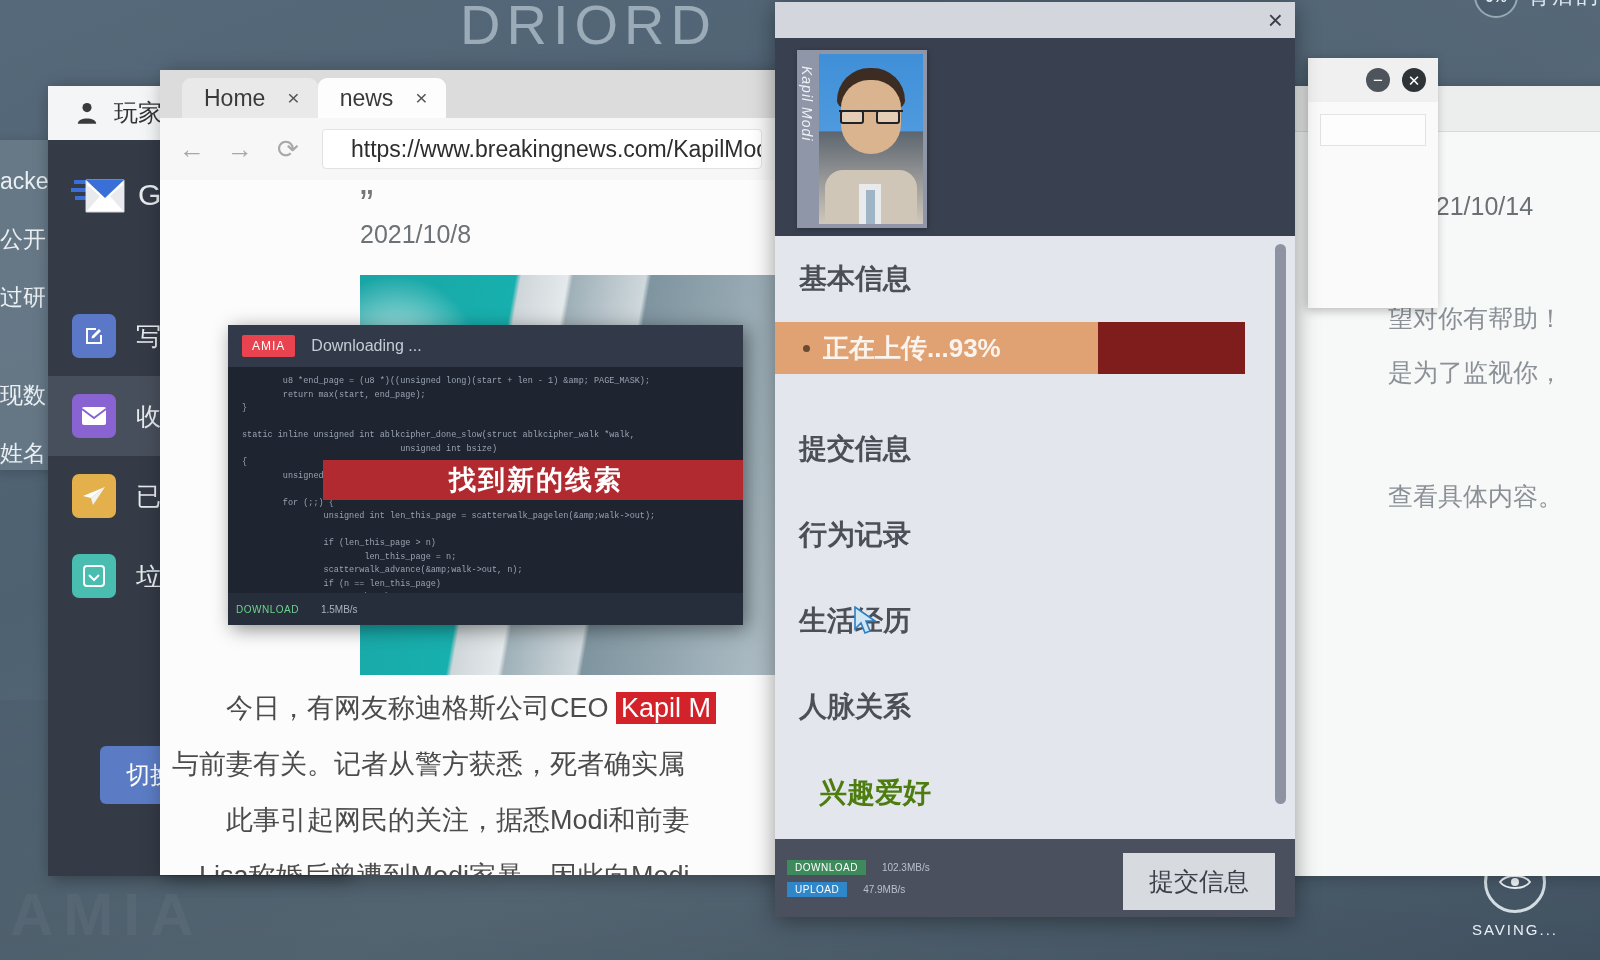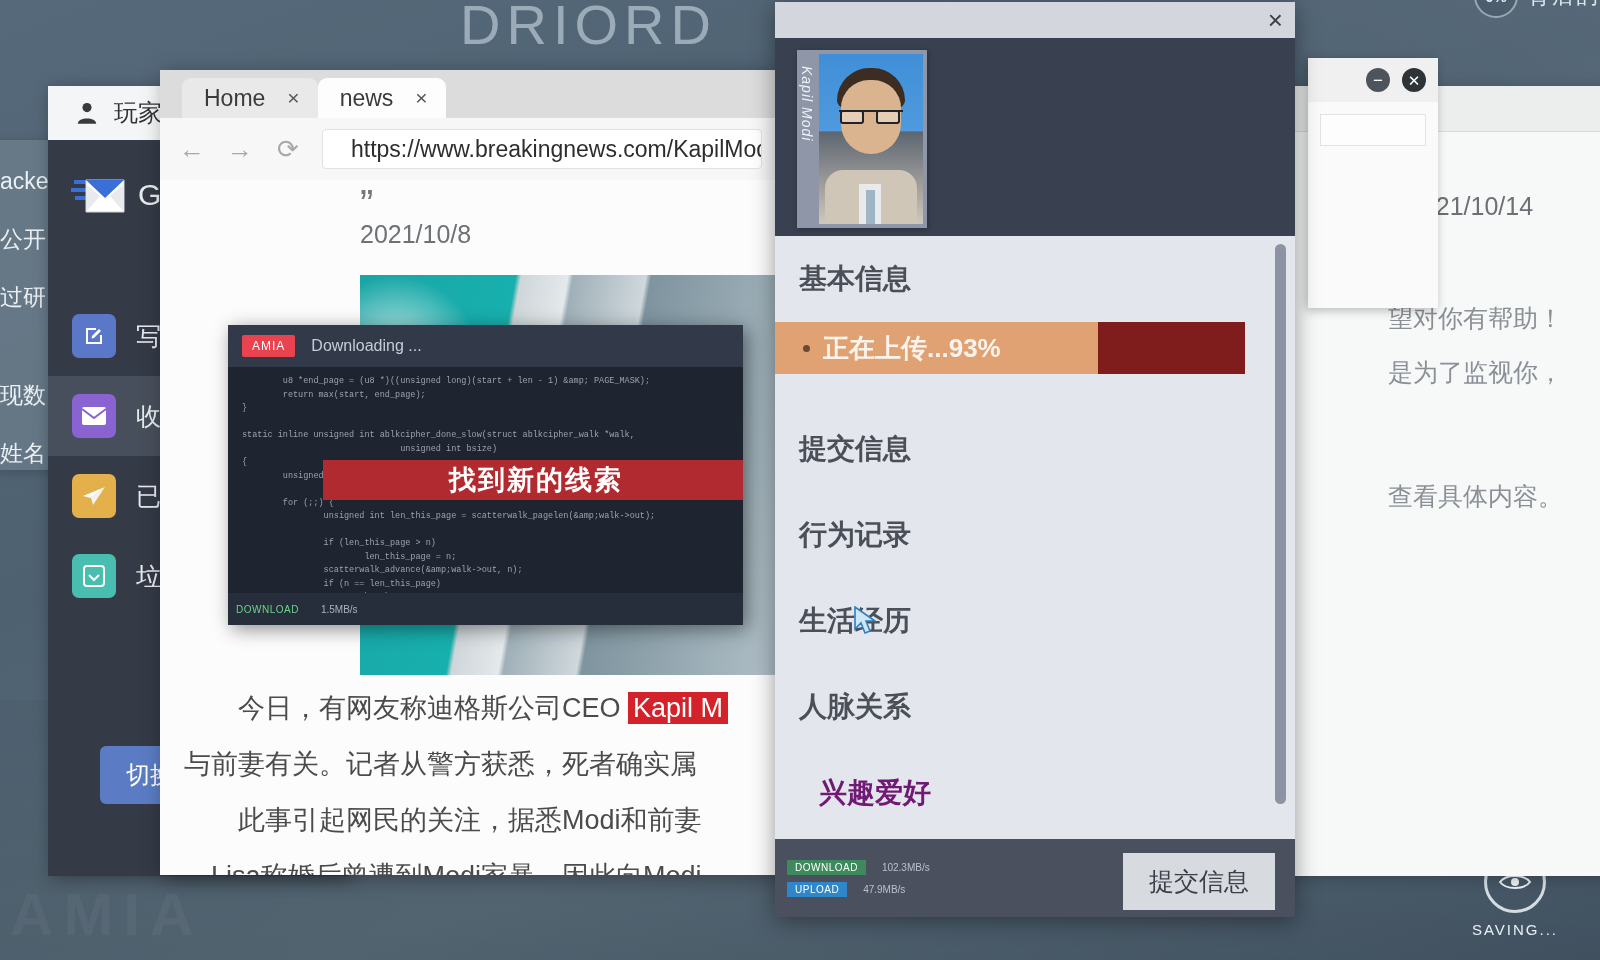--- a/index.html
+++ b/index.html
@@ -145,21 +145,21 @@
   #page-date { position: absolute; left: 200px; top: 40px; font-size: 25px; color: #6d7276; }
   #page-hero {
     position: absolute; left: 200px; top: 95px; width: 450px; height: 400px;
     background:
       linear-gradient(100deg, #1aa5a5 0%, #17b0ae 30%, #cfd6d9 31%, #e4e9eb 40%, #9fb0b8 41%, #cfd8dc 55%, #7e949f 56%, #b9c7ce 100%);
   }
   #page-hero::after {
     content: ""; position: absolute; left: 0; top: 0; width: 120px; height: 140px;
     background: radial-gradient(ellipse at 30% 60%, rgba(255,255,255,0.85), rgba(255,255,255,0) 70%);
   }
-  #page-body { position: absolute; left: 16px; top: 500px; width: 100%; padding: 0 8px; }
+  #page-body { position: absolute; left: 4px; top: 500px; width: 100%; padding: 0 8px; }
   #page-body p { font-size: 27px; color: #4b4b4b; line-height: 56px; white-space: nowrap; }
   #page-body p.indent { text-indent: 54px; }
   .hl-red { background: #d4222a; color: #fff; padding: 1px 5px; }
 
   
   #dlg {
     position: absolute; left: 228px; top: 325px; width: 515px; height: 300px;
     background: #1e2430; box-shadow: 4px 4px 18px rgba(0,0,0,0.45); overflow: hidden;
   }
   #dlg-head { height: 42px; background: #323a4a; display: flex; align-items: center; gap: 16px; padding-left: 14px; }
@@ -207,21 +207,21 @@
   .face-skin { position: absolute; left: 22px; top: 26px; width: 60px; height: 74px; background: #d9b48f; border-radius: 28px 28px 30px 30px; }
   .face-glasses { position: absolute; left: 20px; top: 56px; width: 64px; height: 13px; border-top: 2px solid #20232a; }
   .face-lens { position: absolute; top: 56px; width: 24px; height: 14px; border: 2px solid #20232a; border-radius: 3px; background: rgba(255,255,255,0.35); }
   .face-lens.l { left: 21px; } .face-lens.r { left: 57px; }
   .face-body { position: absolute; left: 6px; bottom: 0; width: 92px; height: 54px; background: #cfc6b7; border-radius: 18px 18px 0 0; }
   .face-collar { position: absolute; left: 40px; bottom: 0; width: 22px; height: 40px; background: #e8eaec; }
   .face-tie { position: absolute; left: 47px; bottom: 0; width: 9px; height: 34px; background: #9fb4c4; }
 
   #pf-list { height: 625px; position: relative; overflow: hidden; }
   .pf-row { height: 86px; display: flex; align-items: center; padding-left: 24px; font-size: 28px; color: #4a4f58; font-weight: 700; cursor: pointer; }
-  .pf-row.dim { color: #701a75; padding-left: 44px; }
+  .pf-row.dim { color: #4d7c0f; padding-left: 44px; }
   .pf-row.faint { color: #c7ccd4; }
   #pf-progress {
     position: relative; height: 52px; margin: 0 0 32px 0; width: 470px;
     background: #7f1d1d; display: flex; align-items: center;
   }
   #pf-progress-fill {
     position: absolute; left: 0; top: 0; height: 100%; width: 69%;
     background: #e0a273;
   }
   #pf-progress-label {

